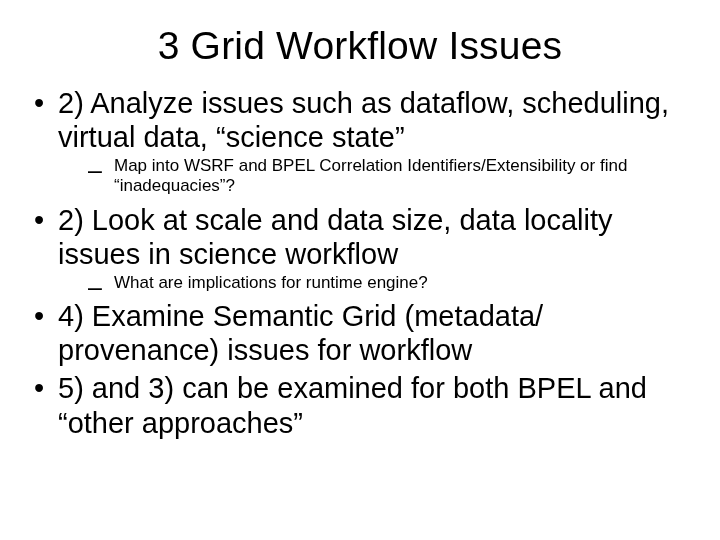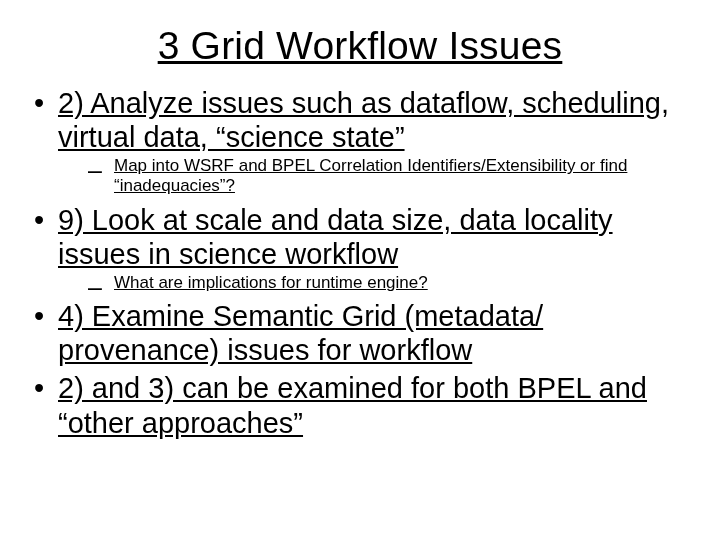--- a/index.html
+++ b/index.html
@@ -9,21 +9,20 @@
     height: 540px;
     background: #ffffff;
     font-family: Arial, Helvetica, sans-serif;
     color: #000000;
   }
   .slide {
     box-sizing: border-box;
     width: 720px;
     height: 540px;
     padding: 18px 28px 20px 28px;
-    text-decoration: underline;
   }
   .title {
     text-align: center;
     font-size: 39px;
     font-weight: 400;
     margin: 6px 0 18px 0;
     letter-spacing: 0.2px;
   }
   ul.level1 {
     list-style: none;
@@ -75,27 +74,27 @@
   <ul class="level1">
     <li>
       <span>2) Analyze issues such as dataflow, scheduling, virtual data, “science state”</span>
       <ul class="level2">
         <li>
           <span>Map into WSRF and BPEL Correlation Identifiers/Extensibility or find “inadequacies”?</span>
         </li>
       </ul>
     </li>
     <li>
-      <span>9) Look at scale and data size, data locality issues in science workflow</span>
+      <span>2) Look at scale and data size, data locality issues in science workflow</span>
       <ul class="level2">
         <li>
           <span>What are implications for runtime engine?</span>
         </li>
       </ul>
     </li>
     <li>
       <span>4) Examine Semantic Grid (metadata/ provenance) issues for workflow</span>
     </li>
     <li>
-      <span>2) and 3) can be examined for both BPEL and “other approaches”</span>
+      <span>5) and 3) can be examined for both BPEL and “other approaches”</span>
     </li>
   </ul>
 </div>
 
 </body></html>

